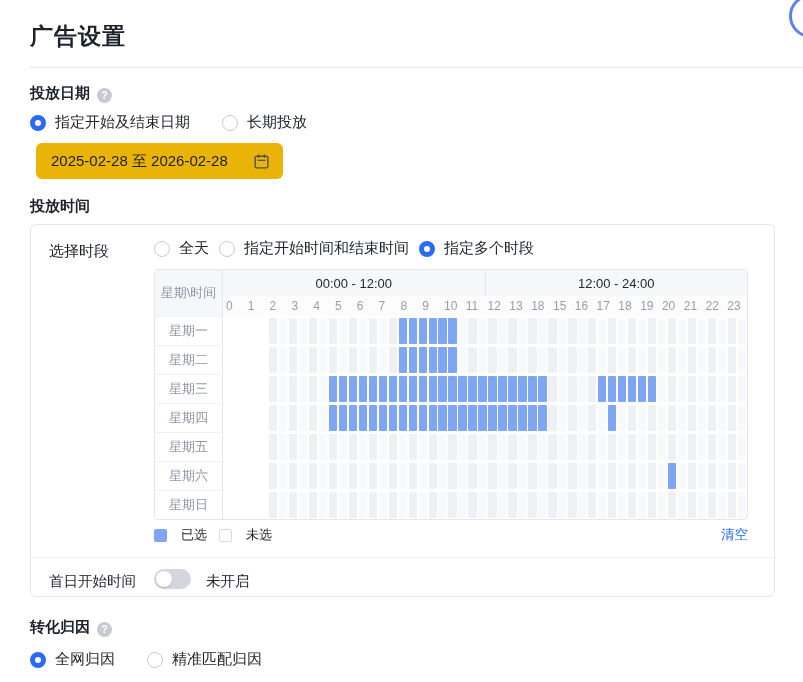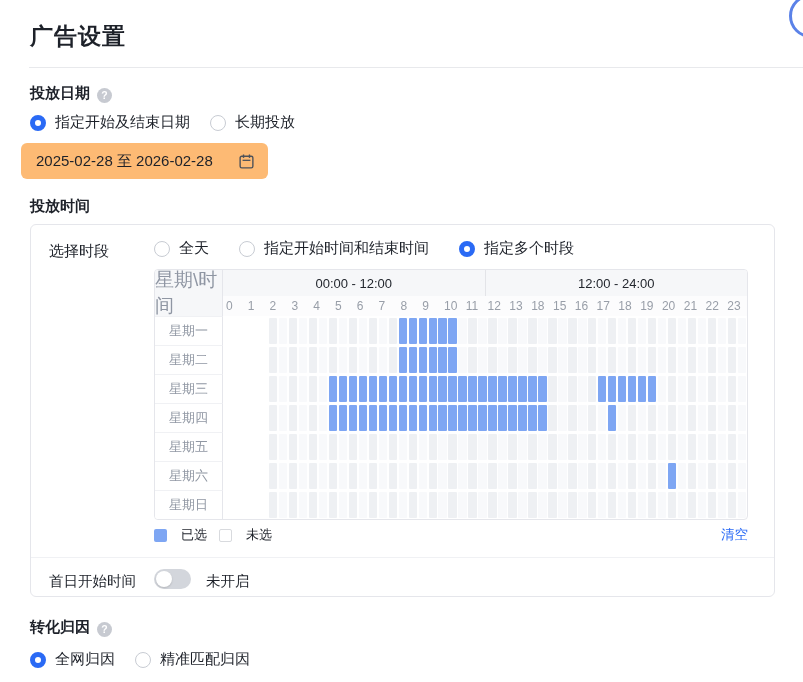--- a/index.html
+++ b/index.html
@@ -9,33 +9,33 @@
   *{margin:0;padding:0;box-sizing:border-box;}
   html,body{background:#fff;}
   body{width:803px;height:682px;font-family:"Liberation Sans","DejaVu Sans",sans-serif;color:var(--txt);}
   .page{position:relative;width:803px;height:682px;background:#fff;overflow:hidden;}
   .corner-arc{position:absolute;top:-6px;right:-30px;width:44px;height:44px;border-radius:50%;border:3px solid #5b82e8;background:#fff;}
   .page-title{position:absolute;left:30px;top:21px;font-size:23px;font-weight:bold;letter-spacing:1px;}
   .title-divider{position:absolute;left:29px;right:0;top:67px;border-top:1px solid #e8e9ec;}
   .sec-label{position:absolute;left:30px;display:flex;align-items:flex-end;gap:7px;font-size:15px;font-weight:bold;}
   #dd-label{top:84px;} #dt-label{top:197px;} #ca-label{top:618px;}
   .help{width:15px;height:15px;border-radius:50%;background:#c7cad1;color:#fff;font-size:10.5px;font-weight:bold;display:inline-flex;align-items:center;justify-content:center;line-height:1;}
-  .radio-row{position:absolute;display:flex;align-items:center;gap:20px;font-size:15px;}
+  .radio-row{position:absolute;display:flex;align-items:center;gap:32px;font-size:15px;}
   #dd-radios{left:30px;top:113px;} #ca-radios{left:30px;top:650px;}
   .opt{display:flex;align-items:center;gap:9px;cursor:pointer;}
   .radio{width:16px;height:16px;border-radius:50%;border:1px solid #c8ccd3;background:#fff;flex:none;}
   .radio.on{border:5px solid var(--accent);}
-  .date-input{position:absolute;left:21px;top:143px;height:36px;width:247px;background:#fdba74;border-radius:6px;display:flex;align-items:center;justify-content:space-between;padding:0 13px 0 15px;font-size:15px;cursor:pointer;}
+  .date-input{position:absolute;left:36px;top:143px;height:36px;width:247px;background:#eab308;border-radius:6px;display:flex;align-items:center;justify-content:space-between;padding:0 13px 0 15px;font-size:15px;cursor:pointer;}
   .panel{position:absolute;left:30px;top:224px;width:745px;height:373px;border:1px solid var(--border);border-radius:6px;background:#fff;}
   .row1-label{position:absolute;left:18px;top:17px;font-size:15px;}
-  .row1-radios{position:absolute;left:123px;top:14px;display:flex;align-items:center;gap:30px;font-size:15px;}
+  .row1-radios{position:absolute;left:123px;top:14px;display:flex;align-items:center;gap:10px;font-size:15px;}
   
   .sched{position:absolute;left:123px;top:44px;width:594px;border:1px solid var(--border);border-radius:4px;overflow:hidden;background:#fff;}
   .sched-head{display:flex;height:46px;}
-  .corner{width:68px;flex:none;background:#f6f7f9;border-right:1px solid var(--border);display:flex;align-items:center;justify-content:center;font-size:19px;color:#8f96a3;}
+  .corner{width:68px;flex:none;background:#f6f7f9;border-right:1px solid var(--border);display:flex;align-items:center;justify-content:center;font-size:13px;color:#8f96a3;}
   .head-right{flex:1;display:flex;flex-direction:column;}
   .ampm{height:26px;display:flex;background:#f6f7f9;}
   .ampm>div{flex:1;display:flex;align-items:center;justify-content:center;font-size:13px;color:#23272e;}
   .ampm .pm{border-left:1px solid #e3e4e8;}
   .hours{height:20px;display:flex;align-items:center;background:#fcfcfd;padding-left:1px;}
   .hours span{flex:1;font-size:12px;color:#989ea8;text-indent:2px;}
   .day-row{display:flex;height:29px;gap:44px;}
   .day-label{width:68px;flex:none;border-right:1px solid var(--border);border-top:1px solid #f0f1f4;display:flex;align-items:center;justify-content:center;font-size:13px;color:#9097a3;background:#fff;}
   .cells{flex:1;display:flex;gap:1.5px;padding:1.5px 1px 1.5px 2px;}
   .cell{flex:1;border-radius:1px;background:var(--cellOdd);cursor:pointer;}

